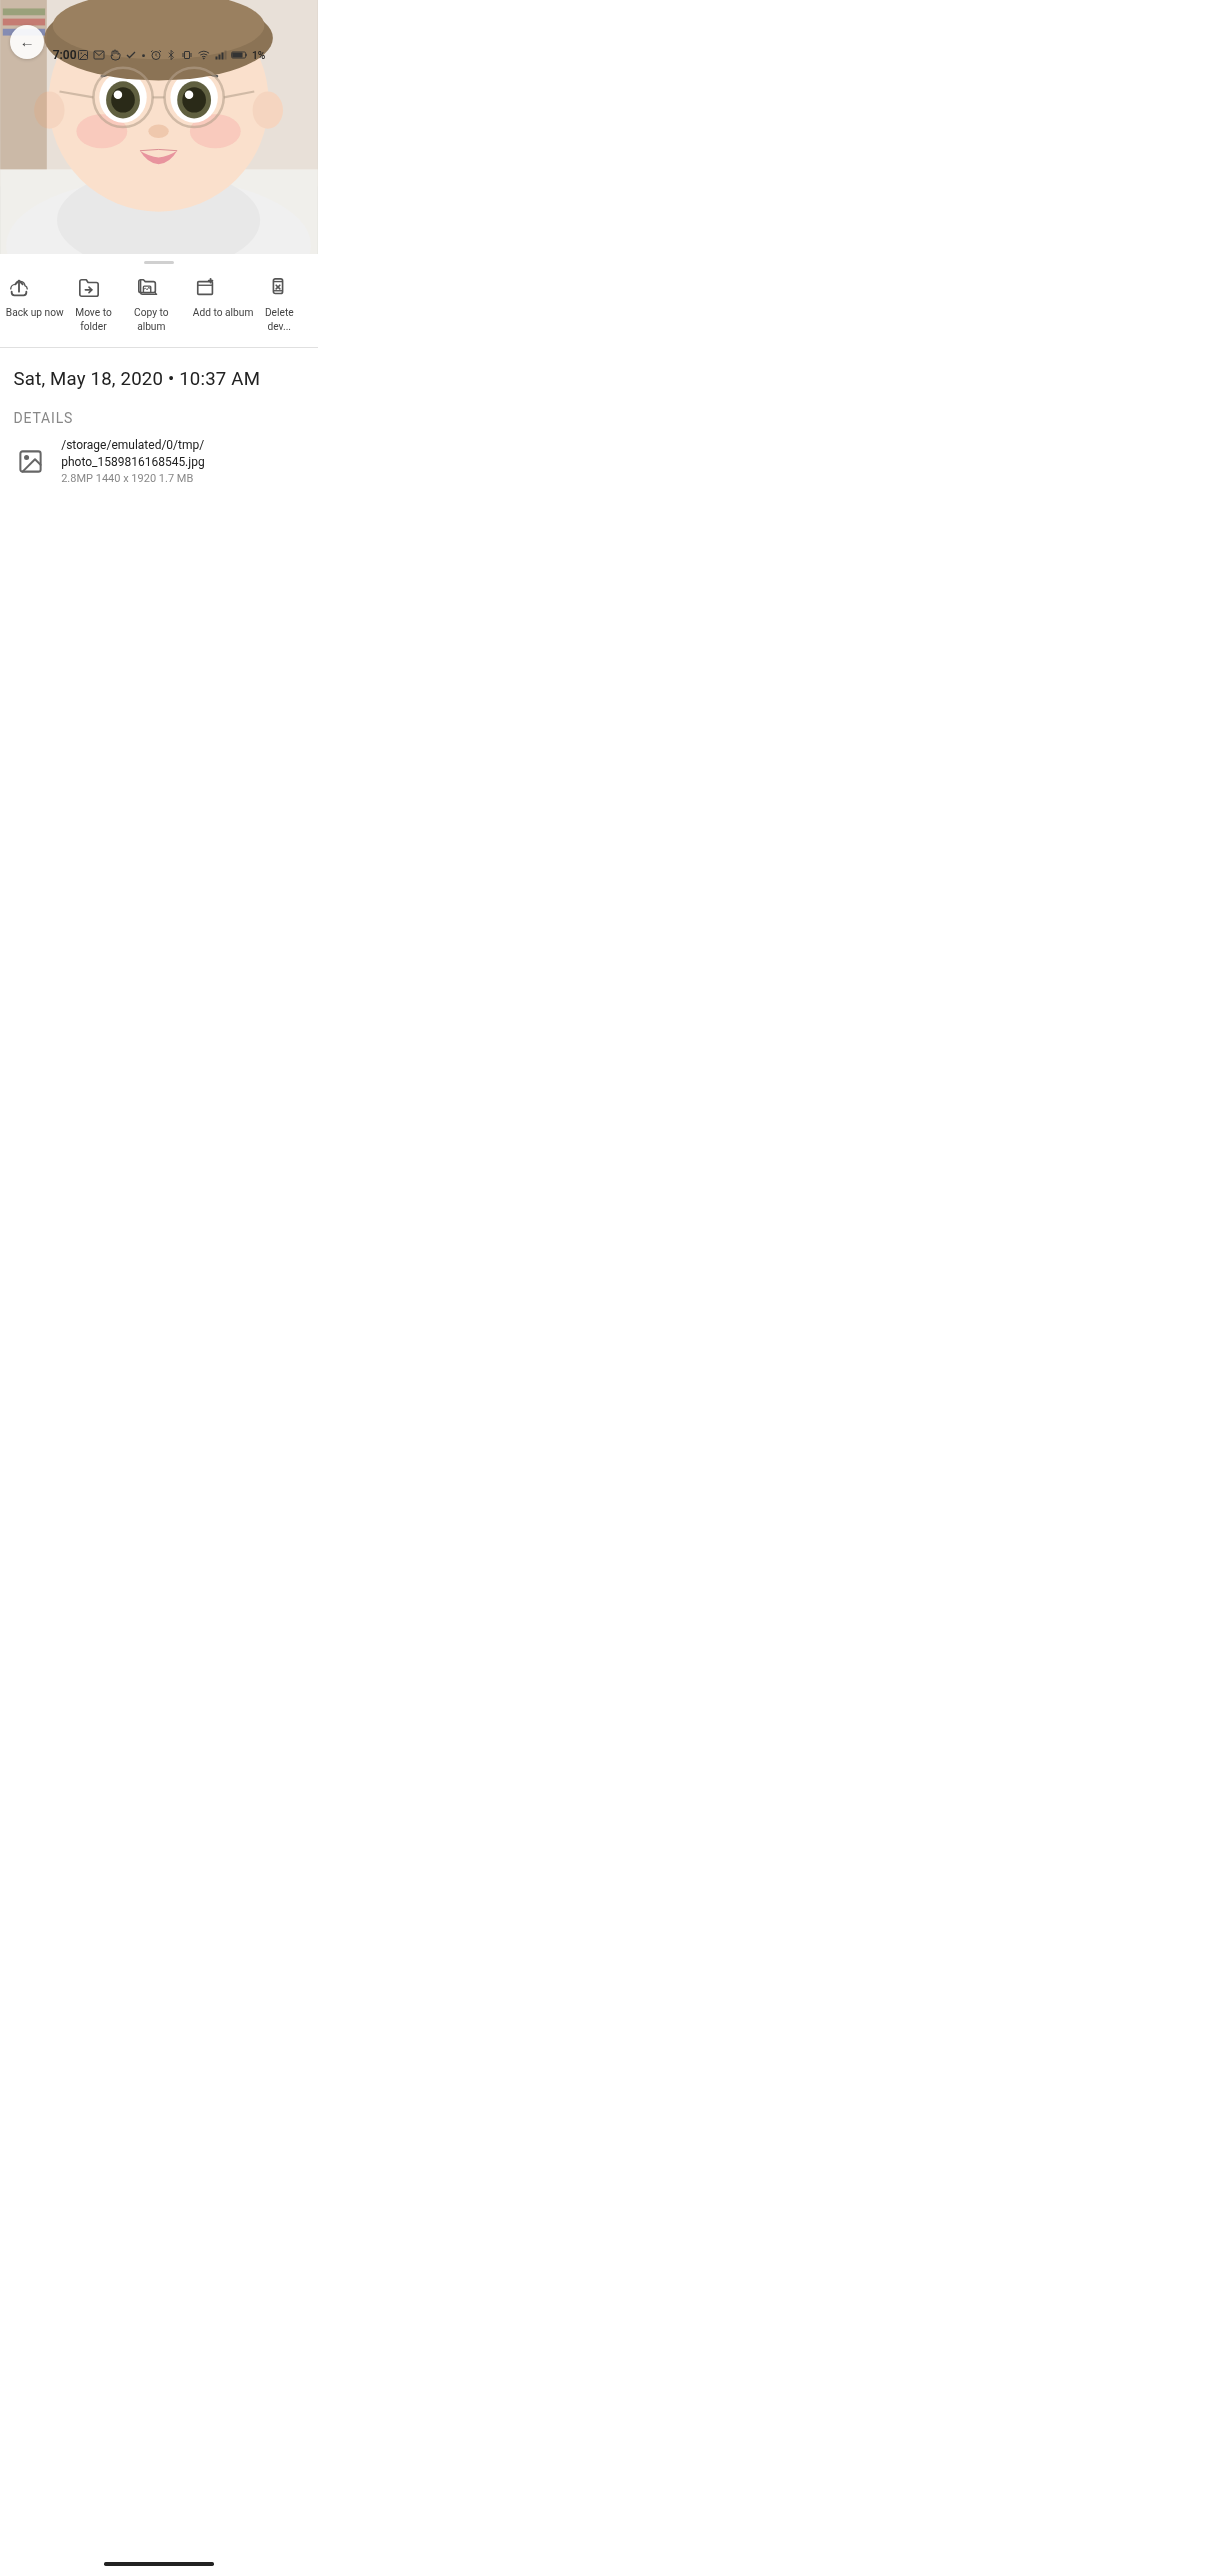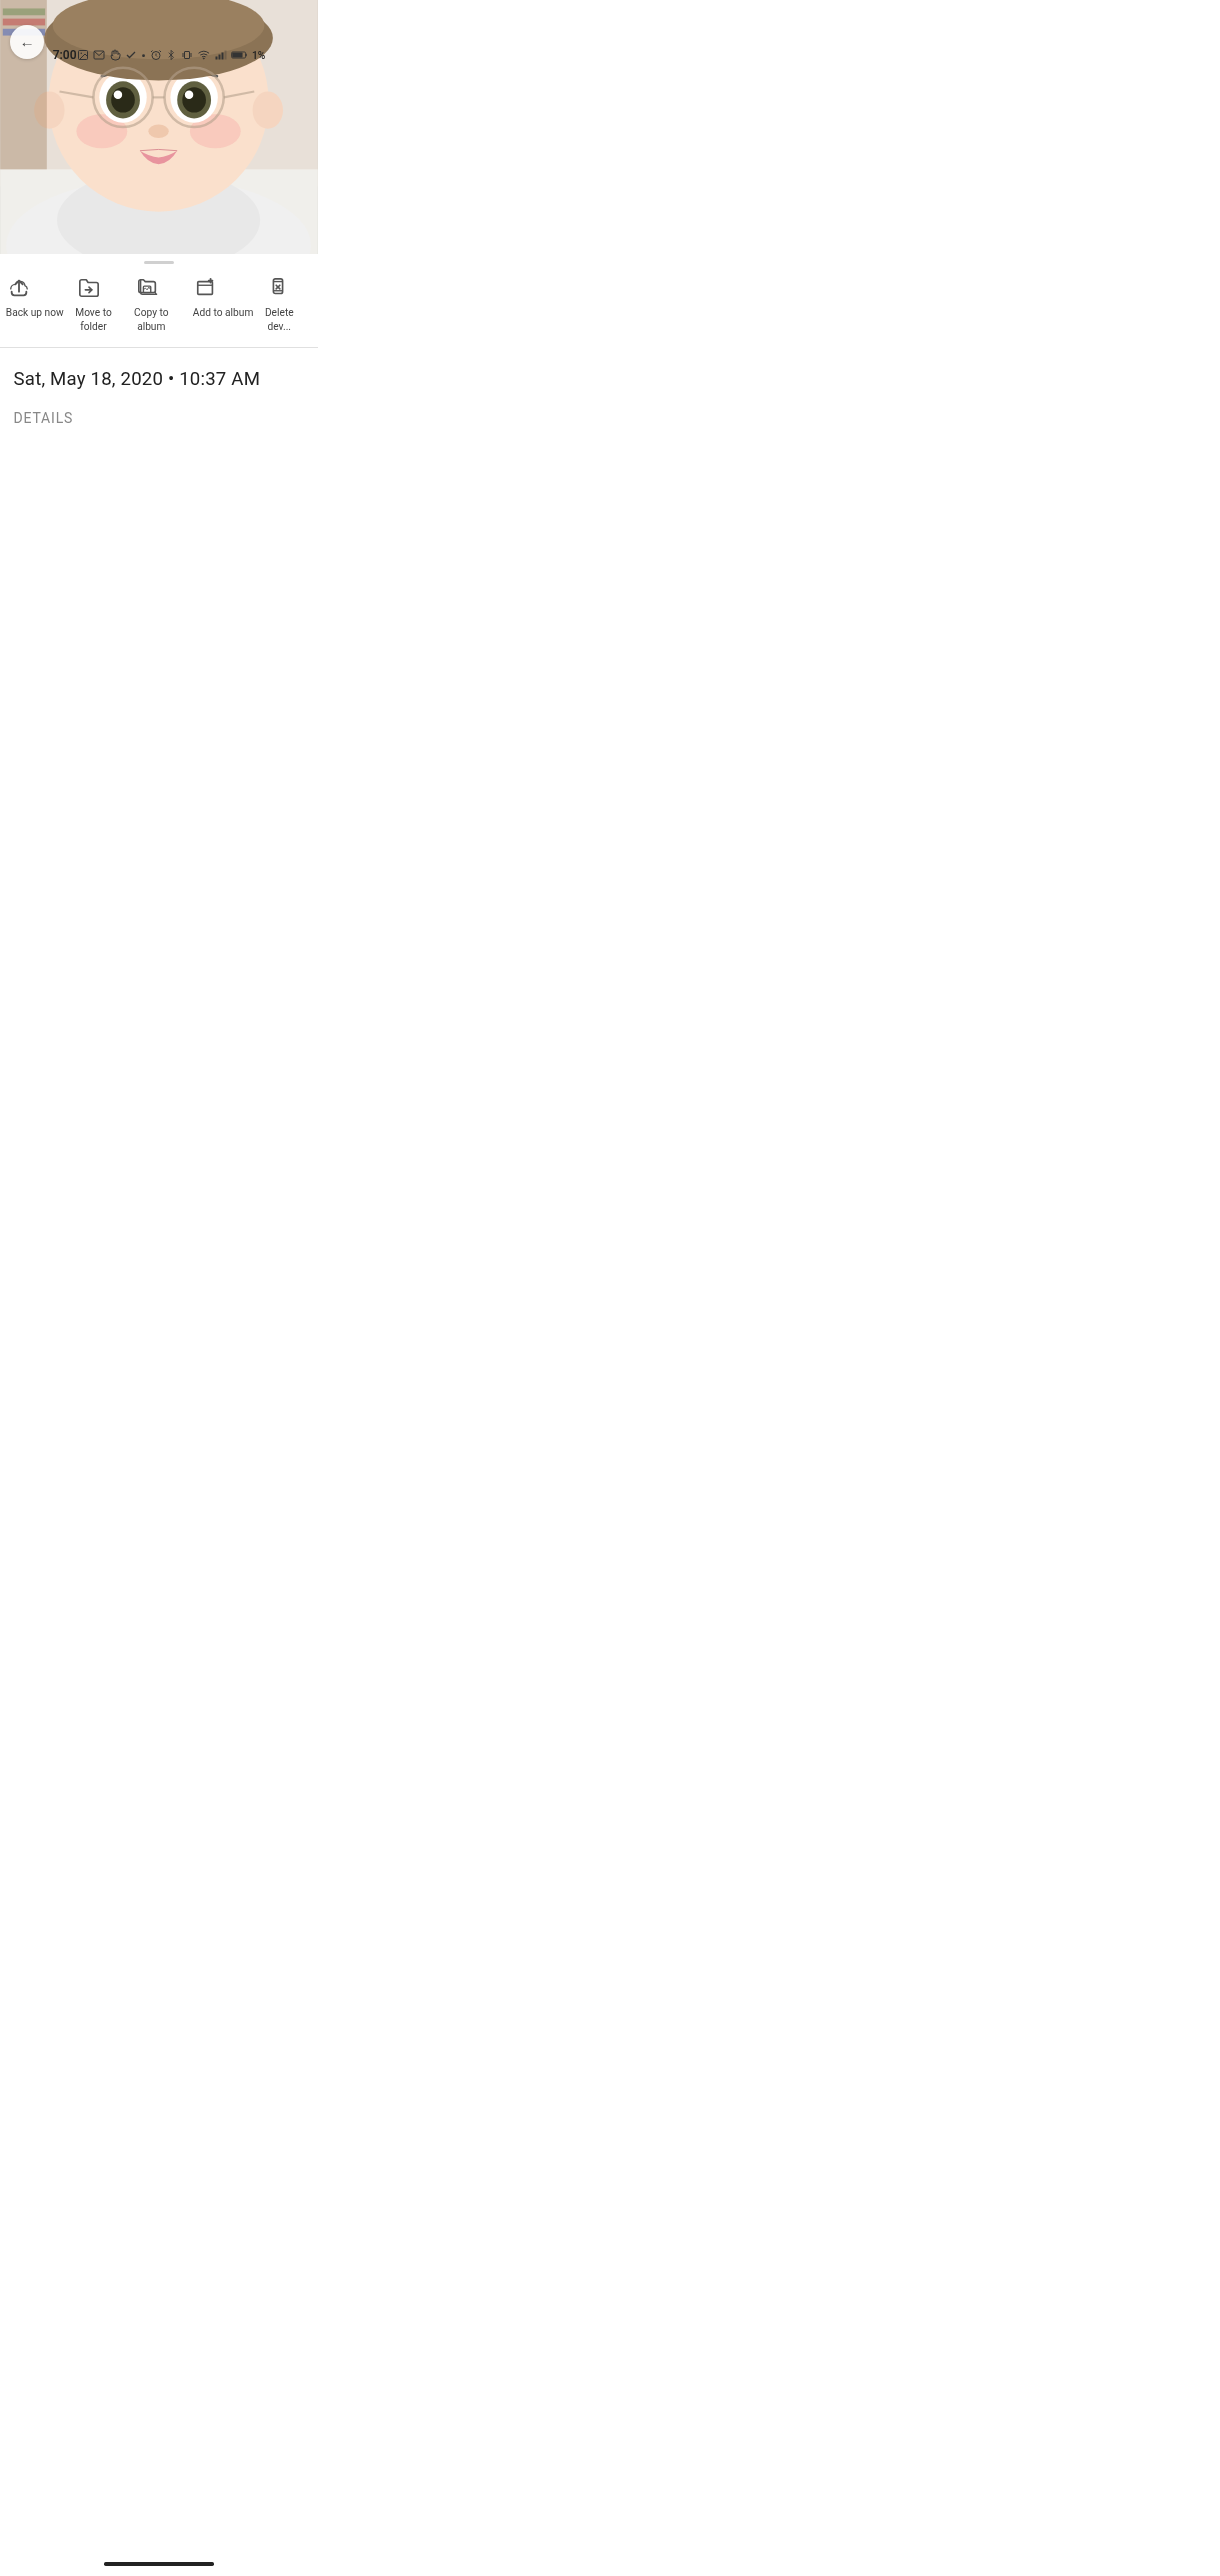--- a/index.html
+++ b/index.html
@@ -466,20 +466,33 @@
 
   <div class="divider"></div>
 
   <div class="date-section">
     <span class="date-text">Sat, May 18, 2020 • 10:37 AM</span>
   </div>
 
   <div class="details-section">
     <div class="details-label">DETAILS</div>
 
+    <div class="file-info-row">
+      <div class="file-icon">
+        <svg viewBox="0 0 24 24" xmlns="http://www.w3.org/2000/svg">
+          <rect x="3" y="3" width="18" height="18" rx="2" stroke="#666" stroke-width="1.8" fill="none"></rect>
+          <circle cx="8.5" cy="8.5" r="1.5" fill="#666"></circle>
+          <polyline points="21,15 16,10 5,21" stroke="#666" stroke-width="1.8" fill="none" stroke-linecap="round" stroke-linejoin="round"></polyline>
+        </svg>
+      </div>
+      <div class="file-details">
+        <div class="file-path">/storage/emulated/0/tmp/<br>photo_1589816168545.jpg</div>
+        <div class="file-meta">2.8MP    1440 x 1920    1.7 MB</div>
+      </div>
+    </div>
   </div>
 
 </div>
 
 <div class="bottom-bar">
   <div class="bottom-indicator"></div>
 </div>
 
 
 </body></html>

